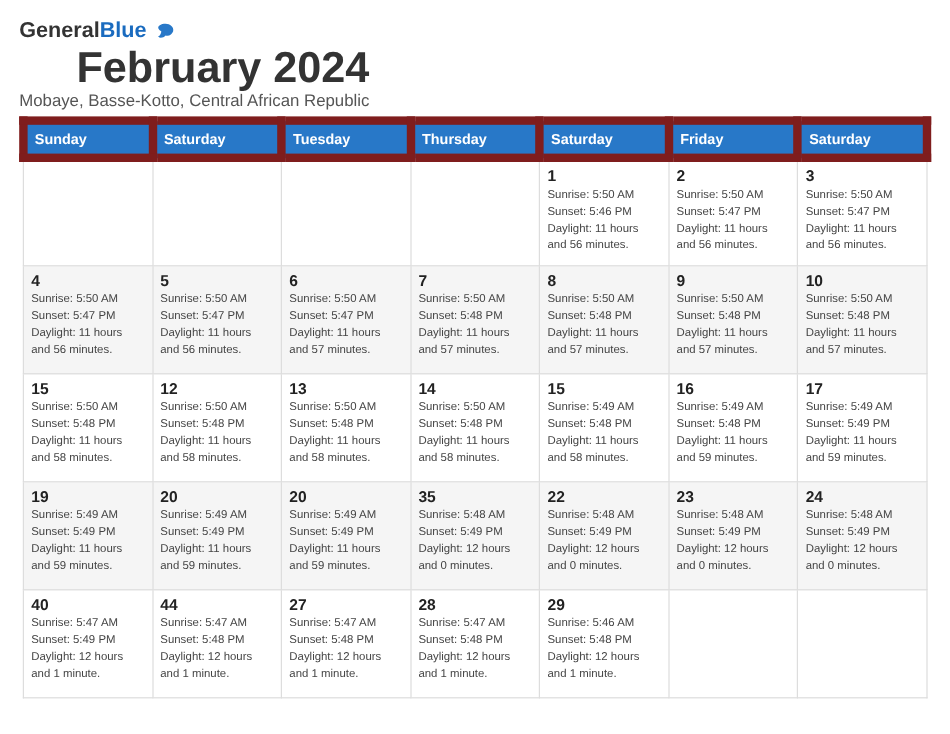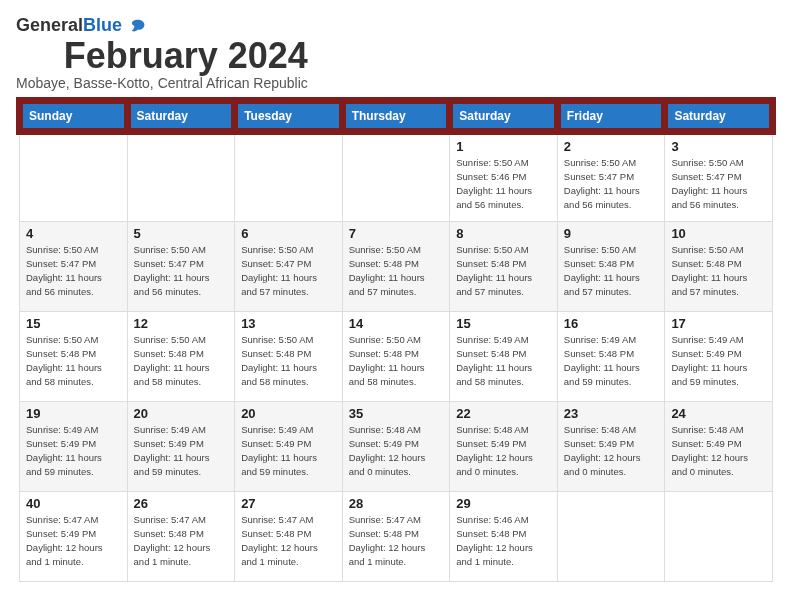--- a/index.html
+++ b/index.html
@@ -230,21 +230,21 @@
           <span class="day-number">24</span>
           <div class="day-info">Sunrise: 5:48 AM<br>Sunset: 5:49 PM<br>Daylight: 12 hours<br>and 0 minutes.</div>
         </td>
       </tr>
       <tr>
         <td>
           <span class="day-number">40</span>
           <div class="day-info">Sunrise: 5:47 AM<br>Sunset: 5:49 PM<br>Daylight: 12 hours<br>and 1 minute.</div>
         </td>
         <td>
-          <span class="day-number">26</span>
+          <span class="day-number">44</span>
           <div class="day-info">Sunrise: 5:47 AM<br>Sunset: 5:48 PM<br>Daylight: 12 hours<br>and 1 minute.</div>
         </td>
         <td>
           <span class="day-number">27</span>
           <div class="day-info">Sunrise: 5:47 AM<br>Sunset: 5:48 PM<br>Daylight: 12 hours<br>and 1 minute.</div>
         </td>
         <td>
           <span class="day-number">28</span>
           <div class="day-info">Sunrise: 5:47 AM<br>Sunset: 5:48 PM<br>Daylight: 12 hours<br>and 1 minute.</div>
         </td>

